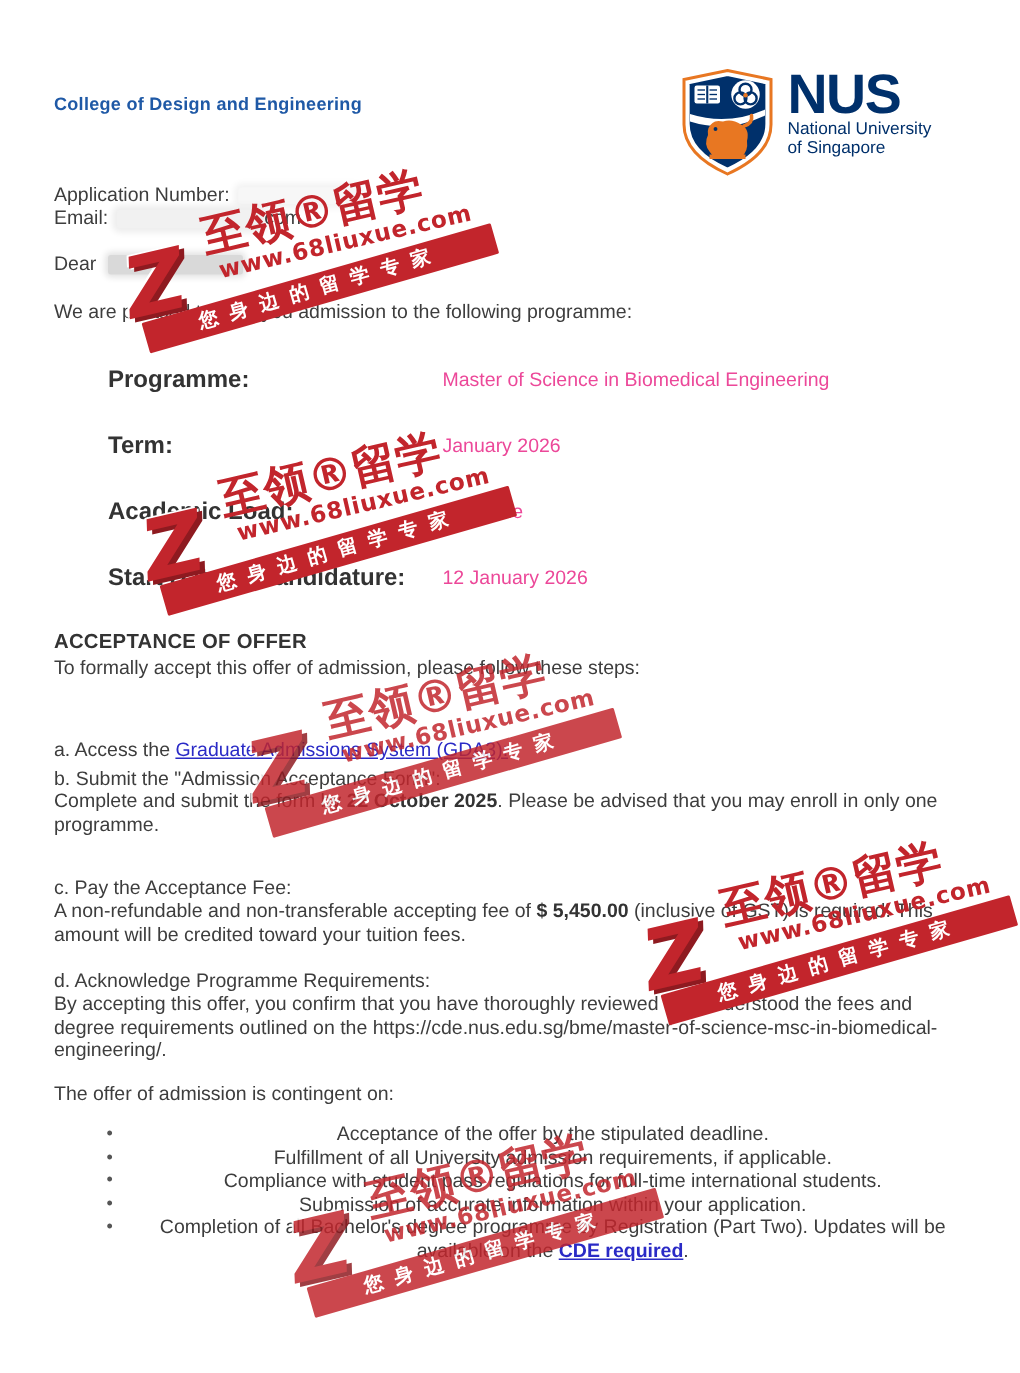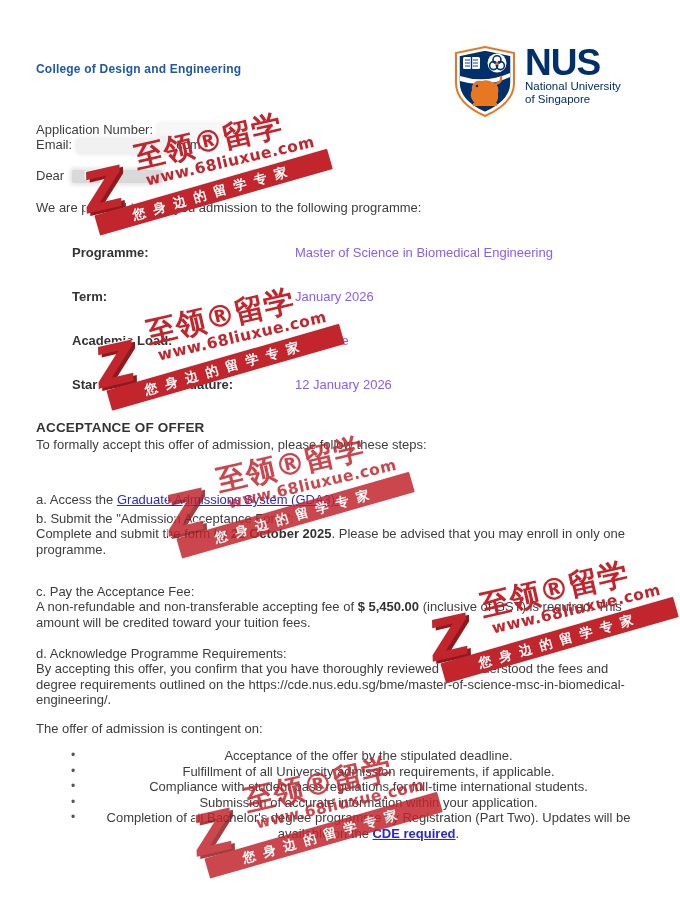--- a/index.html
+++ b/index.html
@@ -16,22 +16,22 @@
 
   
   .line{font-size:13px;line-height:15.4px;white-space:nowrap;}
   .redact{display:inline-block;vertical-align:middle;border-radius:2px;}
   .redact-appnum{width:80px;height:11px;background:#f7f7f7;box-shadow:0 0 4px 3px #f3f3f3;margin-left:6px;}
   .redact-email{width:96px;height:12px;background:#f1f1f1;box-shadow:0 0 4px 3px #ededed;margin-left:6px;}
   .redact-dear{width:90px;height:13px;background:#d9d9d9;box-shadow:0 0 4px 2px #e3e3e3;margin-left:8px;}
   .email-suffix{margin-left:2px;}
 
   
-  .row-label{position:absolute;left:72px;font-size:13px;font-weight:bold;color:#333;white-space:nowrap;}
-  .row-value{position:absolute;left:295px;font-size:13px;color:#8b5cf6;white-space:nowrap;}
+  .row-label{position:absolute;left:72px;font-size:16px;font-weight:bold;color:#333;white-space:nowrap;}
+  .row-value{position:absolute;left:295px;font-size:13px;color:#ec4899;white-space:nowrap;}
 
   
   .heading{left:36px;top:420px;font-size:13.5px;font-weight:bold;color:#333;
            text-decoration-thickness:1.5px;text-underline-offset:2px;letter-spacing:.2px;}
   .para{left:36px;width:614px;font-size:13px;line-height:15.4px;overflow-wrap:break-word;}
   .bold{font-weight:bold;color:#333;}
   a.link, .link{color:#2a2ac6;text-decoration:underline;cursor:pointer;}
   .link-bold{font-weight:bold;}
 
   

